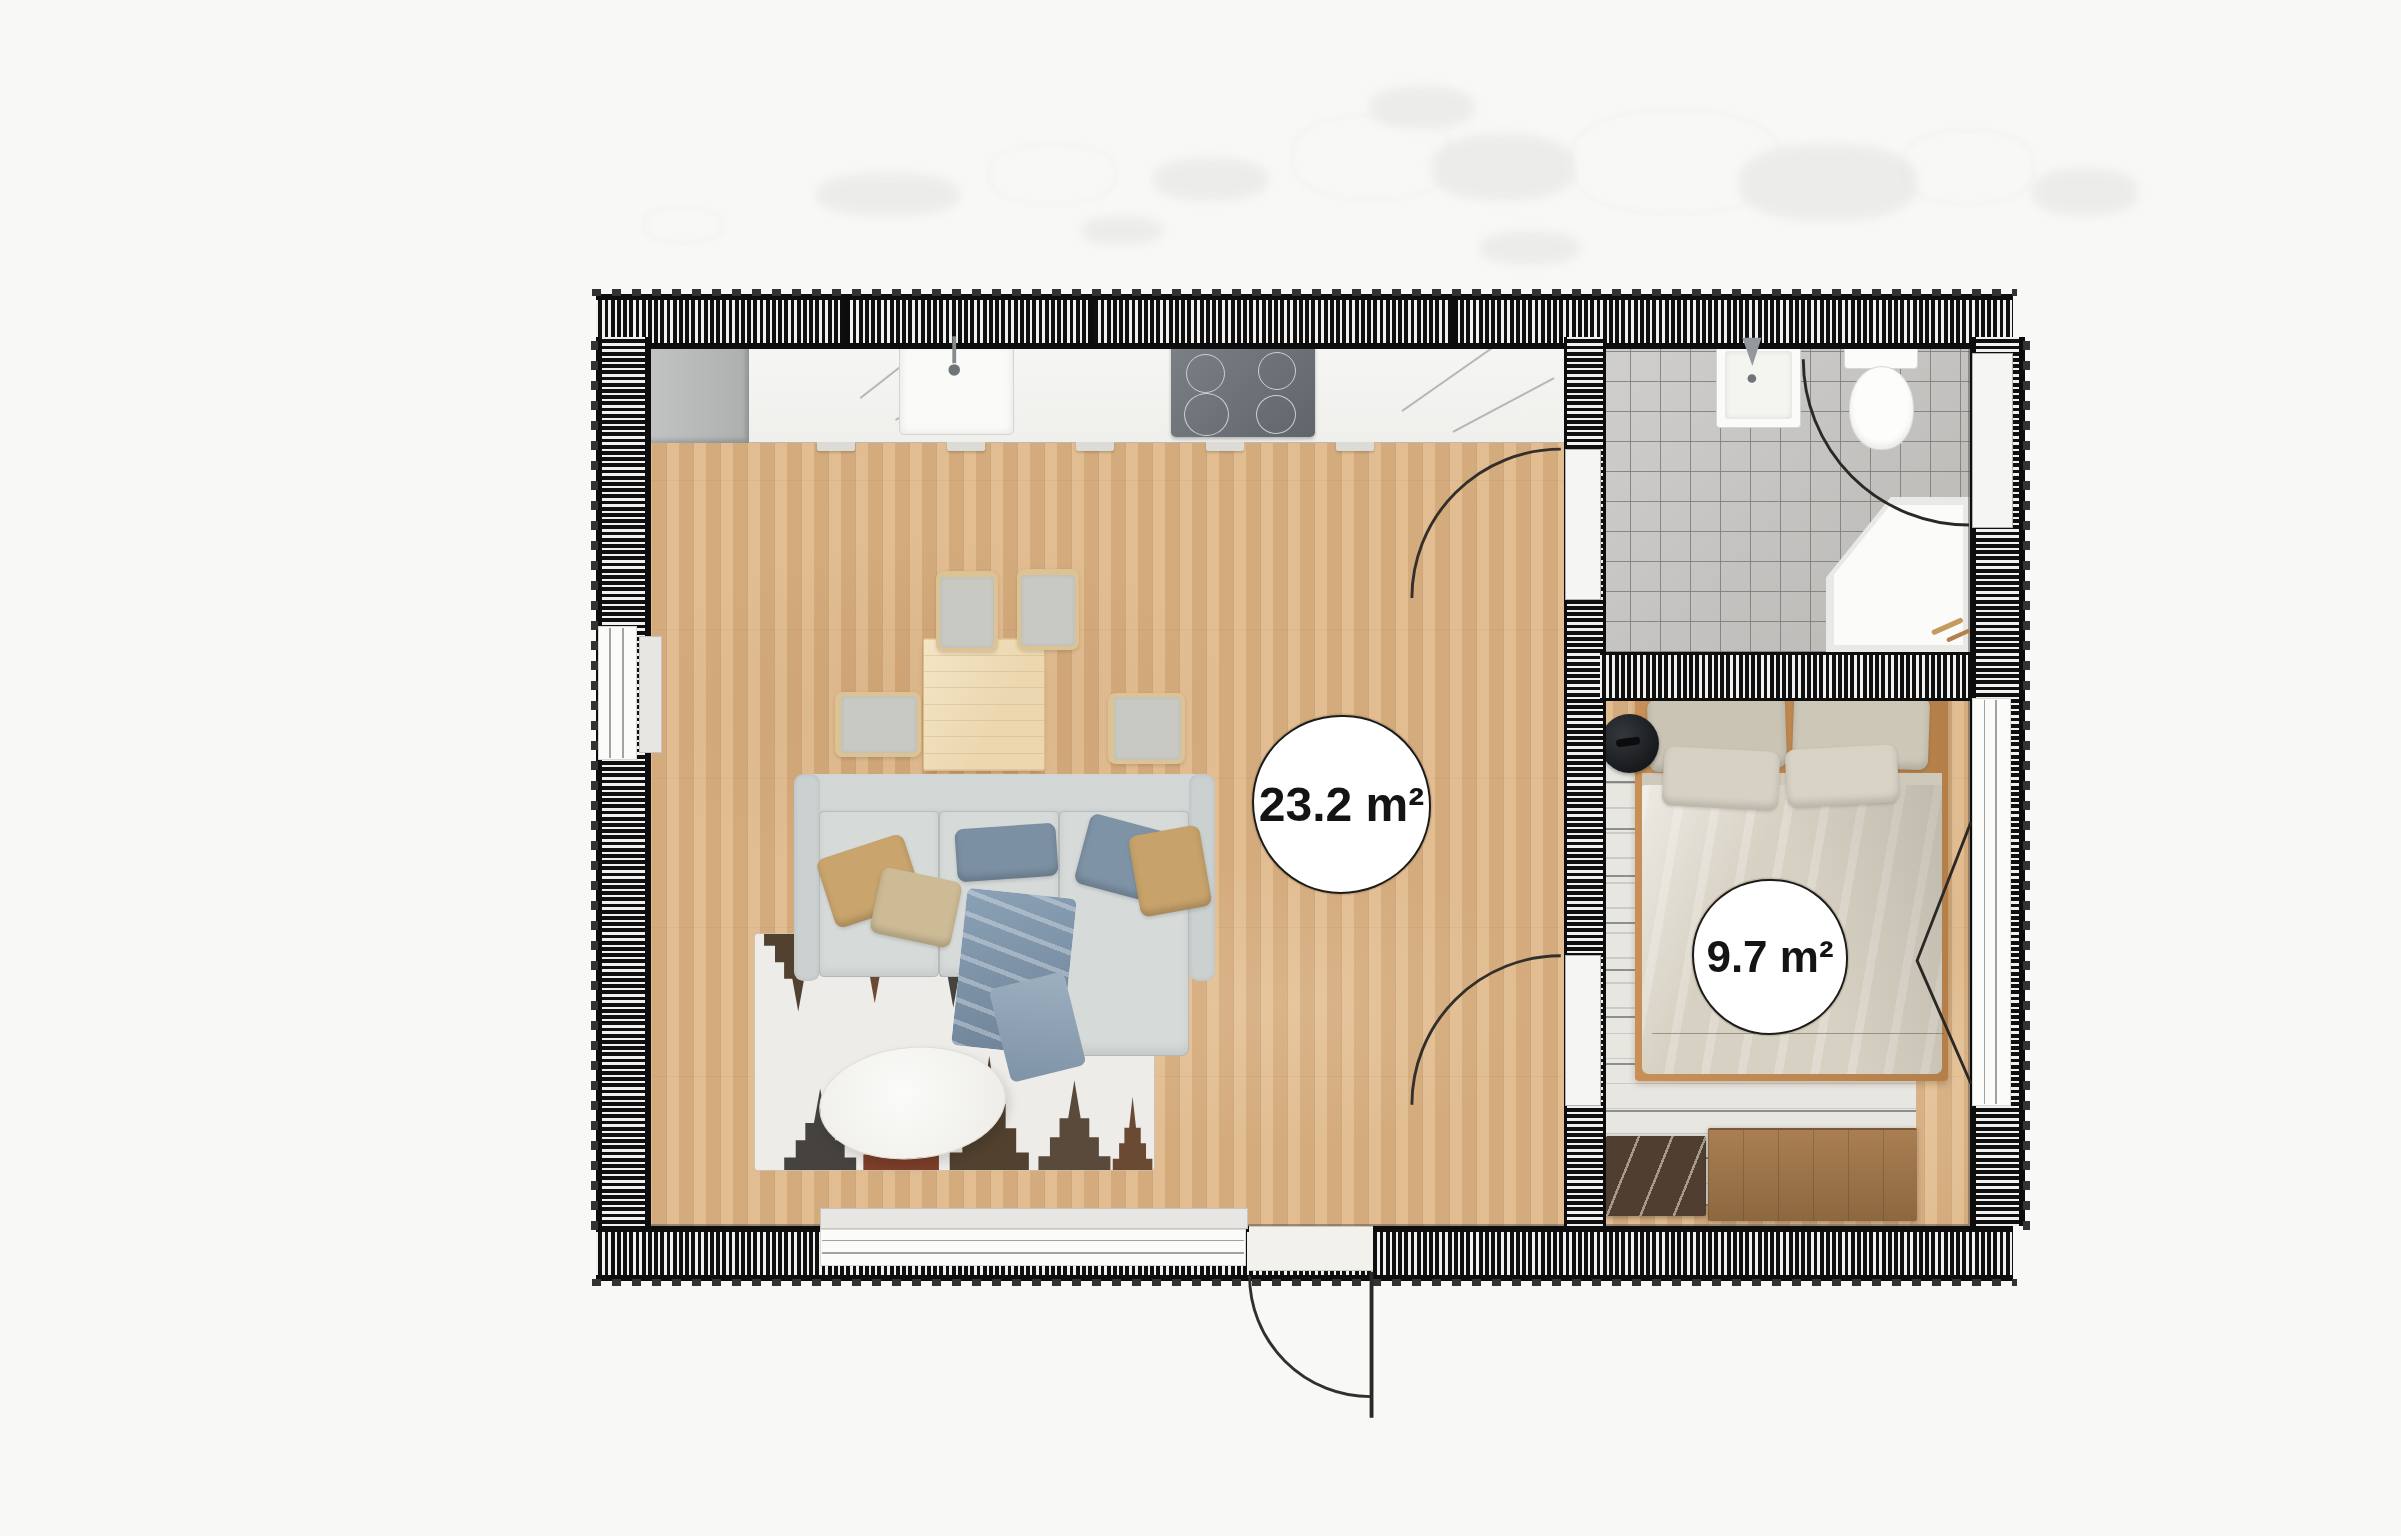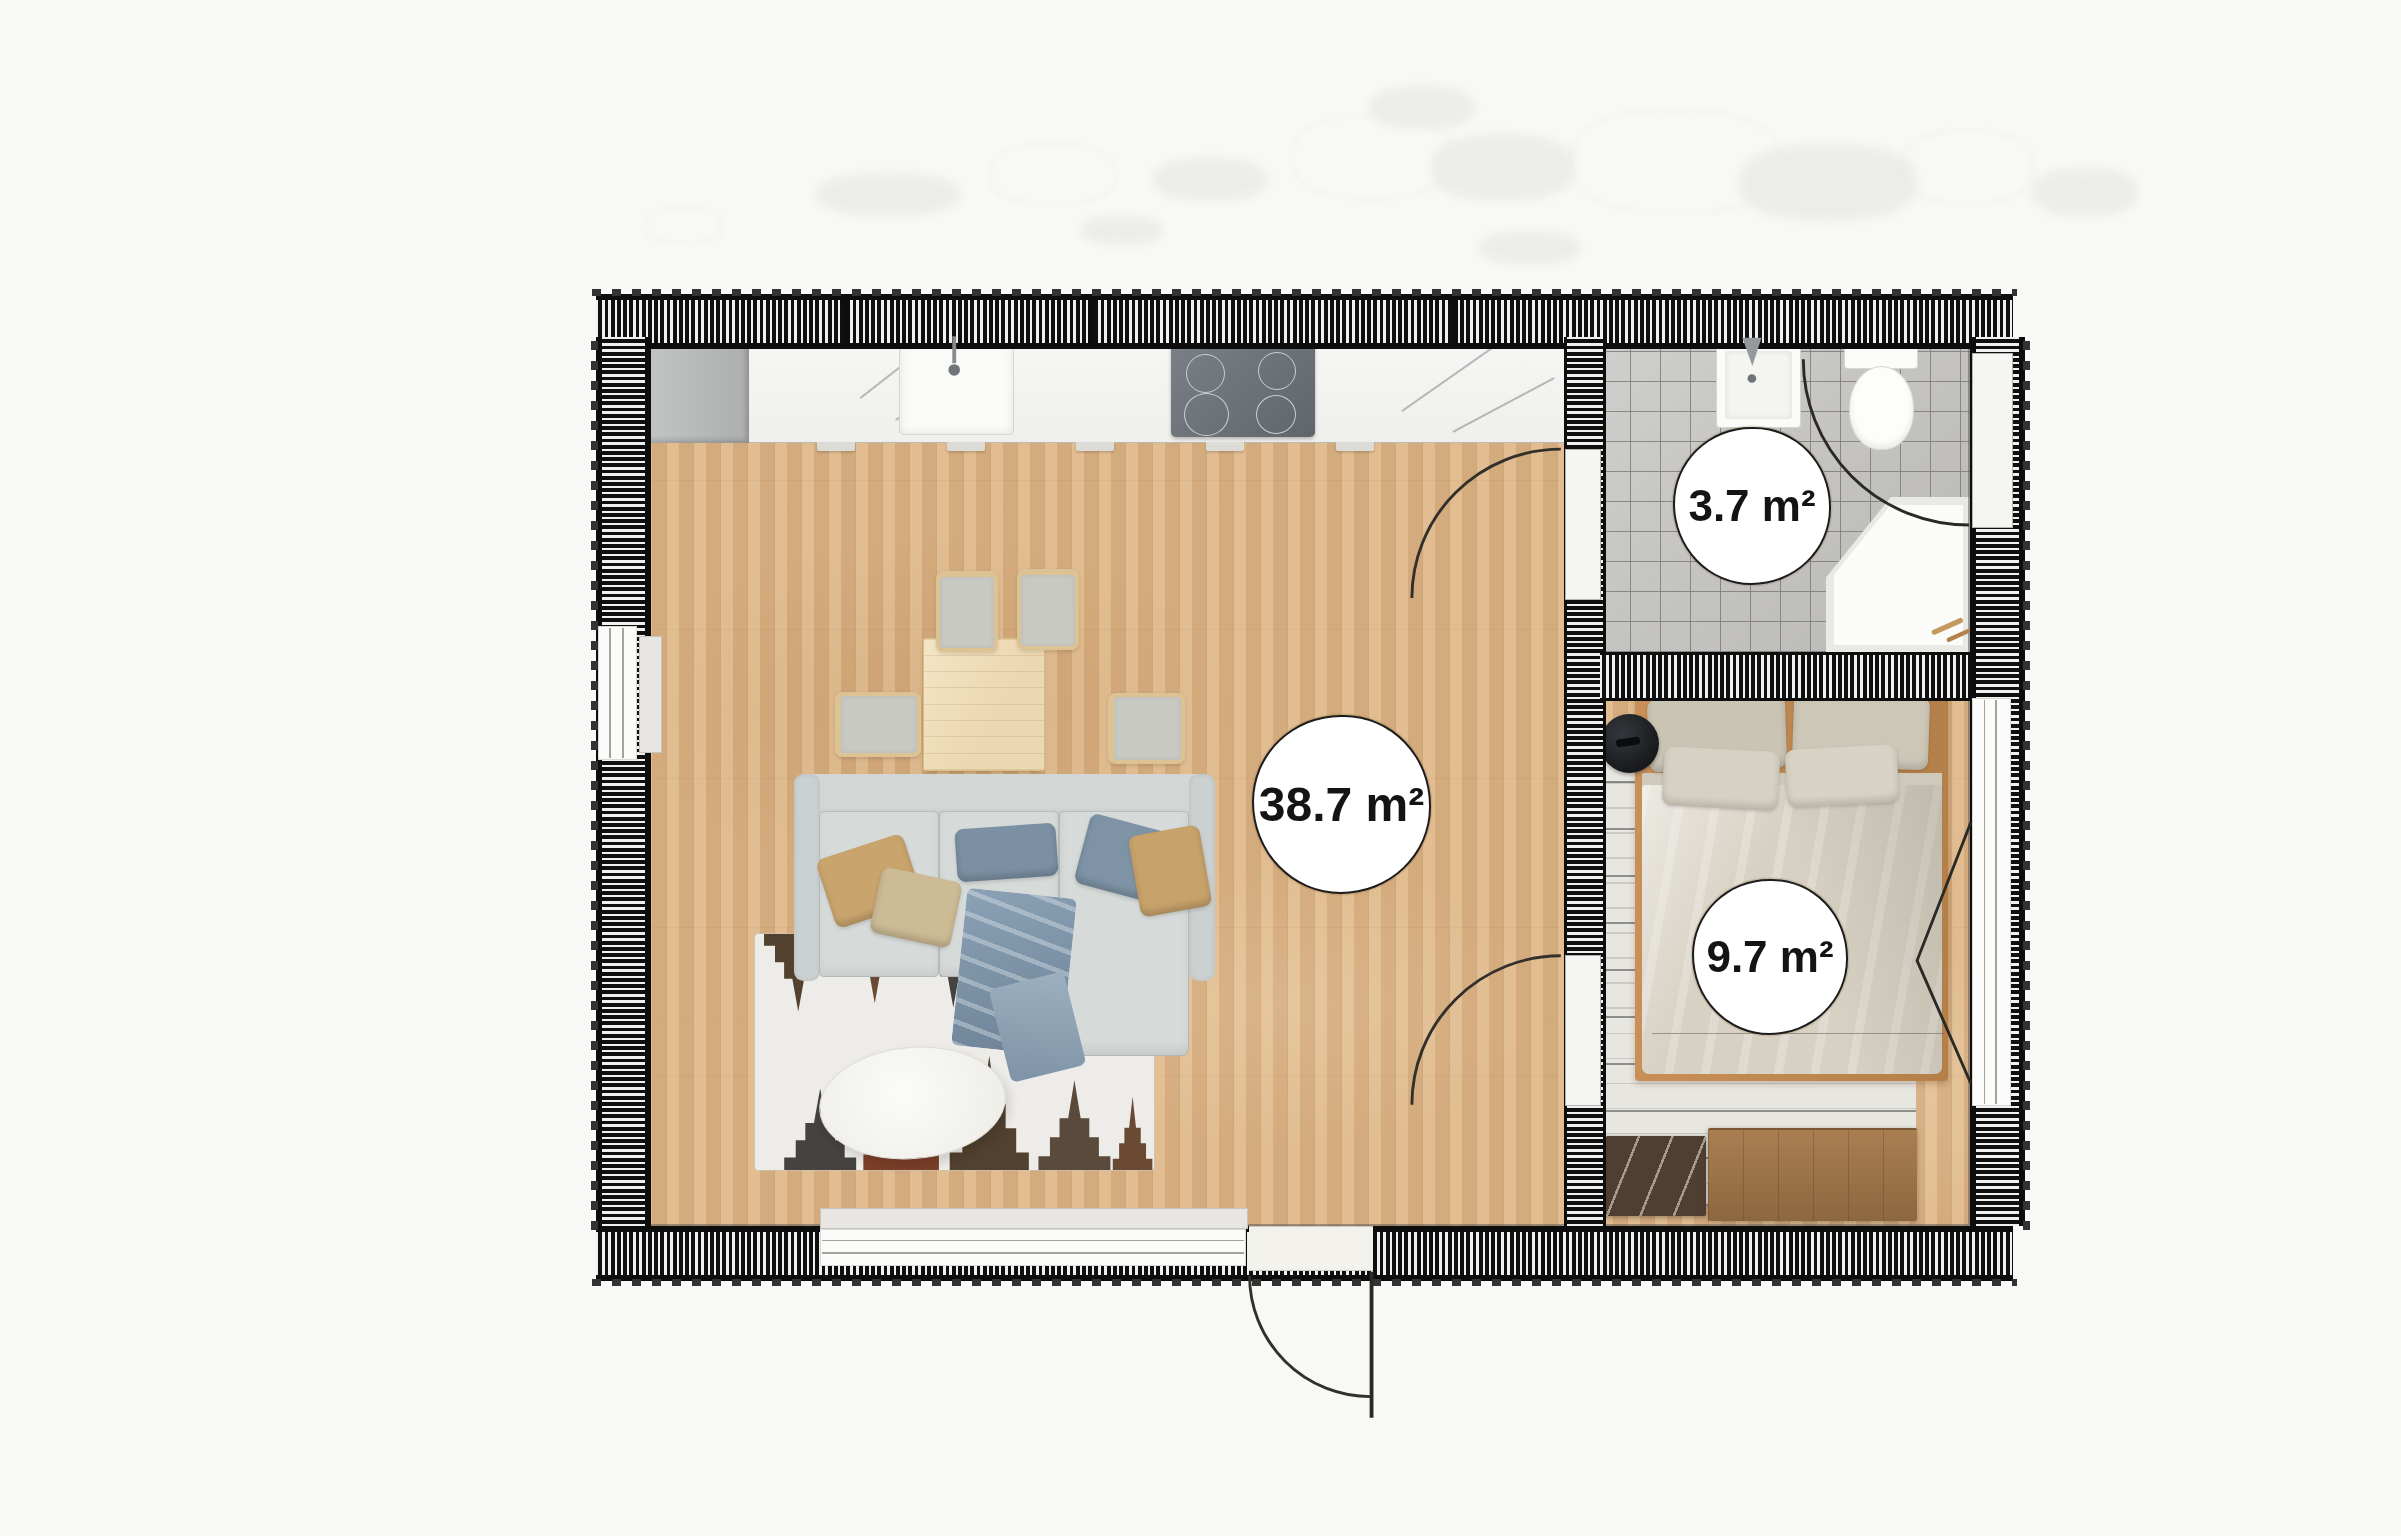--- a/index.html
+++ b/index.html
@@ -311,24 +311,21 @@
 
     <div class="door-leaf-inwall" style="left:1376px;top:59px;width:39px;height:173px;"></div>
     <div class="window" style="left:1376px;top:404px;width:39px;height:408px;">
       <div class="mull-v" style="left:11.5px;"></div>
       <div class="mull-v" style="left:23px;"></div>
     </div>
     <div class="door-leaf-inwall" style="left:969px;top:155px;width:34px;height:149px;"></div>
     <div class="door-leaf-inwall" style="left:969px;top:661px;width:34px;height:149px;"></div>
 
     <div class="area-label big" style="left:656px;top:421px;width:175px;height:175px;">
-      <span>38.7 m²</span>
-    </div>
-    <div class="area-label small" style="left:1077px;top:133px;width:154px;height:154px;">
-      <span>3.7 m²</span>
+      <span>23.2 m²</span>
     </div>
     <div class="area-label small" style="left:1096px;top:585px;width:152px;height:152px;">
       <span>9.7 m²</span>
     </div>
   </div>
 
   <svg class="lines-svg" width="2551" height="1537" viewBox="0 0 5312 3200">
     <path d="M 2602 2656 A 252 252 0 0 0 2854 2908" fill="none" stroke="#33302b" stroke-width="6"></path>
     <path d="M 2856 2648 L 2856 2952" fill="none" stroke="#2b2926" stroke-width="8"></path>
     <path d="M 3250 935 A 310 310 0 0 0 2940 1245" fill="none" stroke="#33302b" stroke-width="6"></path>

